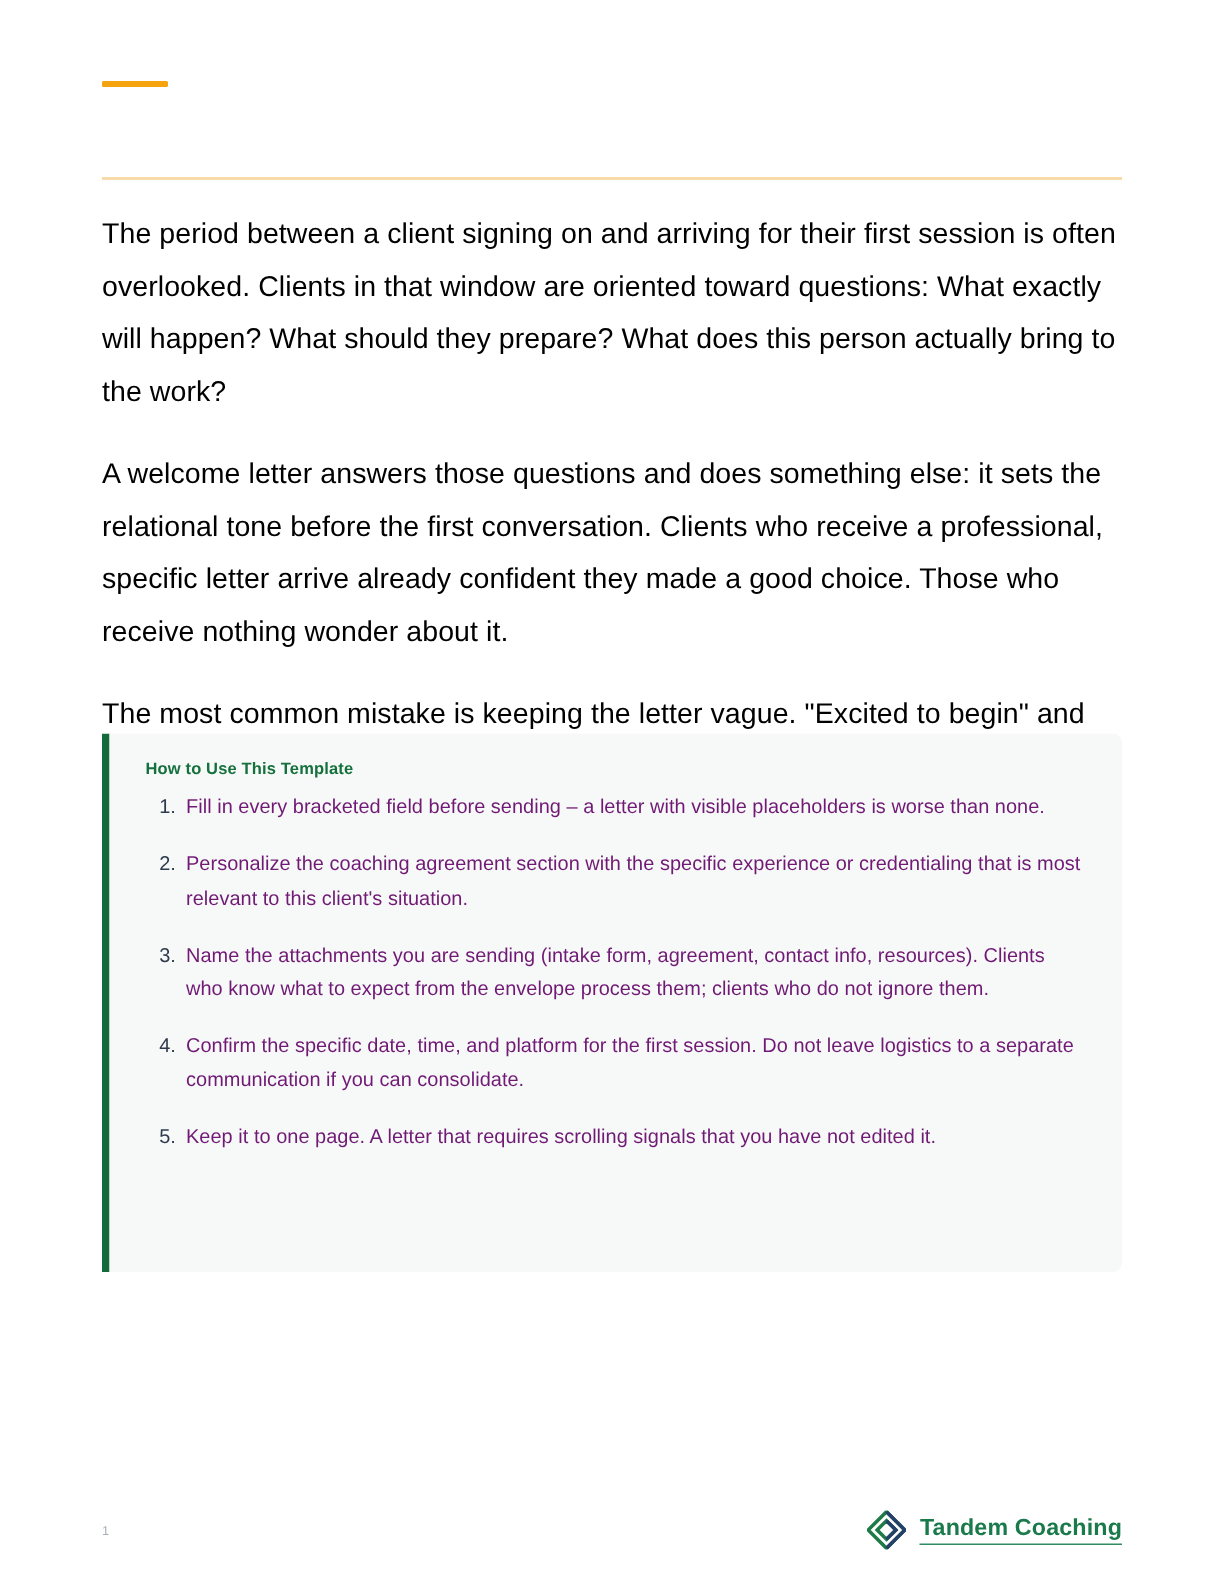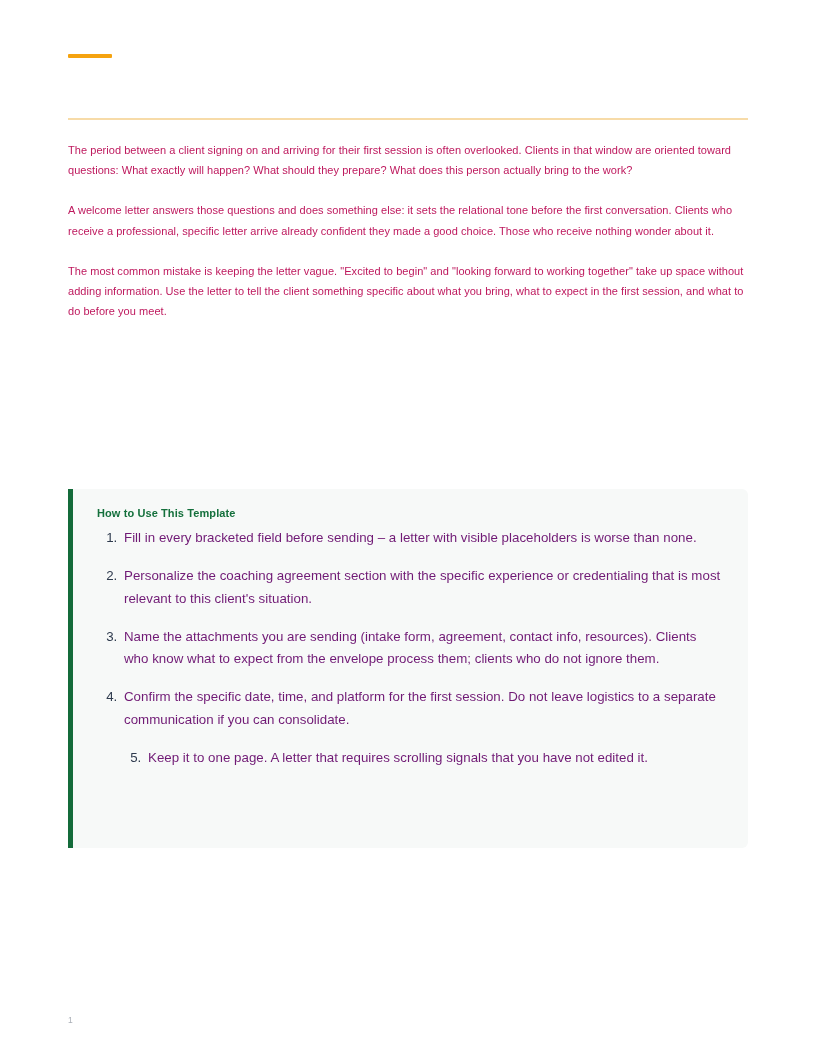--- a/index.html
+++ b/index.html
@@ -53,23 +53,23 @@
   }
   
   .body-copy {
     position: absolute;
     left: 68px;
     top: 140px;
     width: 682px;
   }
   .body-copy p {
     margin: 0 0 20px 0;
-    font-size: 11px;
+    font-size: 19px;
     line-height: 1.84;
-    color: #be185d;
+    color: #000000;
     letter-spacing: 0.05px;
   }
   .body-copy p:last-child {
     margin-bottom: 0;
   }
   
   .callout {
     position: absolute;
     left: 68px;
     top: 489px;
@@ -96,21 +96,20 @@
   .callout-list li {
     font-size: 13.3px;
     line-height: 1.72;
     color: #701a75;
     margin-bottom: 15px;
     padding-left: 3px;
     letter-spacing: 0.02px;
   }
   .callout-list li:last-child {
     margin-bottom: 0;
-    margin-left: 24px;
   }
   .callout-list li::marker {
     color: #2E3A4D;
   }
   
   .footer {
     position: absolute;
     left: 68px;
     right: 68px;
     bottom: 18px;
@@ -166,15 +165,24 @@
       <li>Fill in every bracketed field before sending – a letter with visible placeholders is worse than none.</li>
       <li>Personalize the coaching agreement section with the specific experience or credentialing that is most relevant to this client's situation.</li>
       <li>Name the attachments you are sending (intake form, agreement, contact info, resources). Clients who know what to expect from the envelope process them; clients who do not ignore them.</li>
       <li>Confirm the specific date, time, and platform for the first session. Do not leave logistics to a separate communication if you can consolidate.</li>
       <li>Keep it to one page. A letter that requires scrolling signals that you have not edited it.</li>
     </ol>
   </div>
 
   <div class="footer">
     <div class="page-number">1</div>
+    <div class="brand">
+      <svg class="brand-mark" viewBox="0 0 100 100">
+        <path d="M50 3 L97 50 L50 97 L3 50 Z" fill="none" stroke="#1E7A46" stroke-width="9"></path>
+        <path d="M50 3 L97 50 L50 97" fill="none" stroke="#24406B" stroke-width="9"></path>
+        <path d="M50 26 L74 50 L50 74 L26 50 Z" fill="none" stroke="#1E7A46" stroke-width="9"></path>
+        <path d="M50 26 L74 50 L50 74" fill="none" stroke="#24406B" stroke-width="9"></path>
+      </svg>
+      <div class="brand-name">Tandem Coaching</div>
+    </div>
   </div>
 
 </div>
 
 </body></html>

